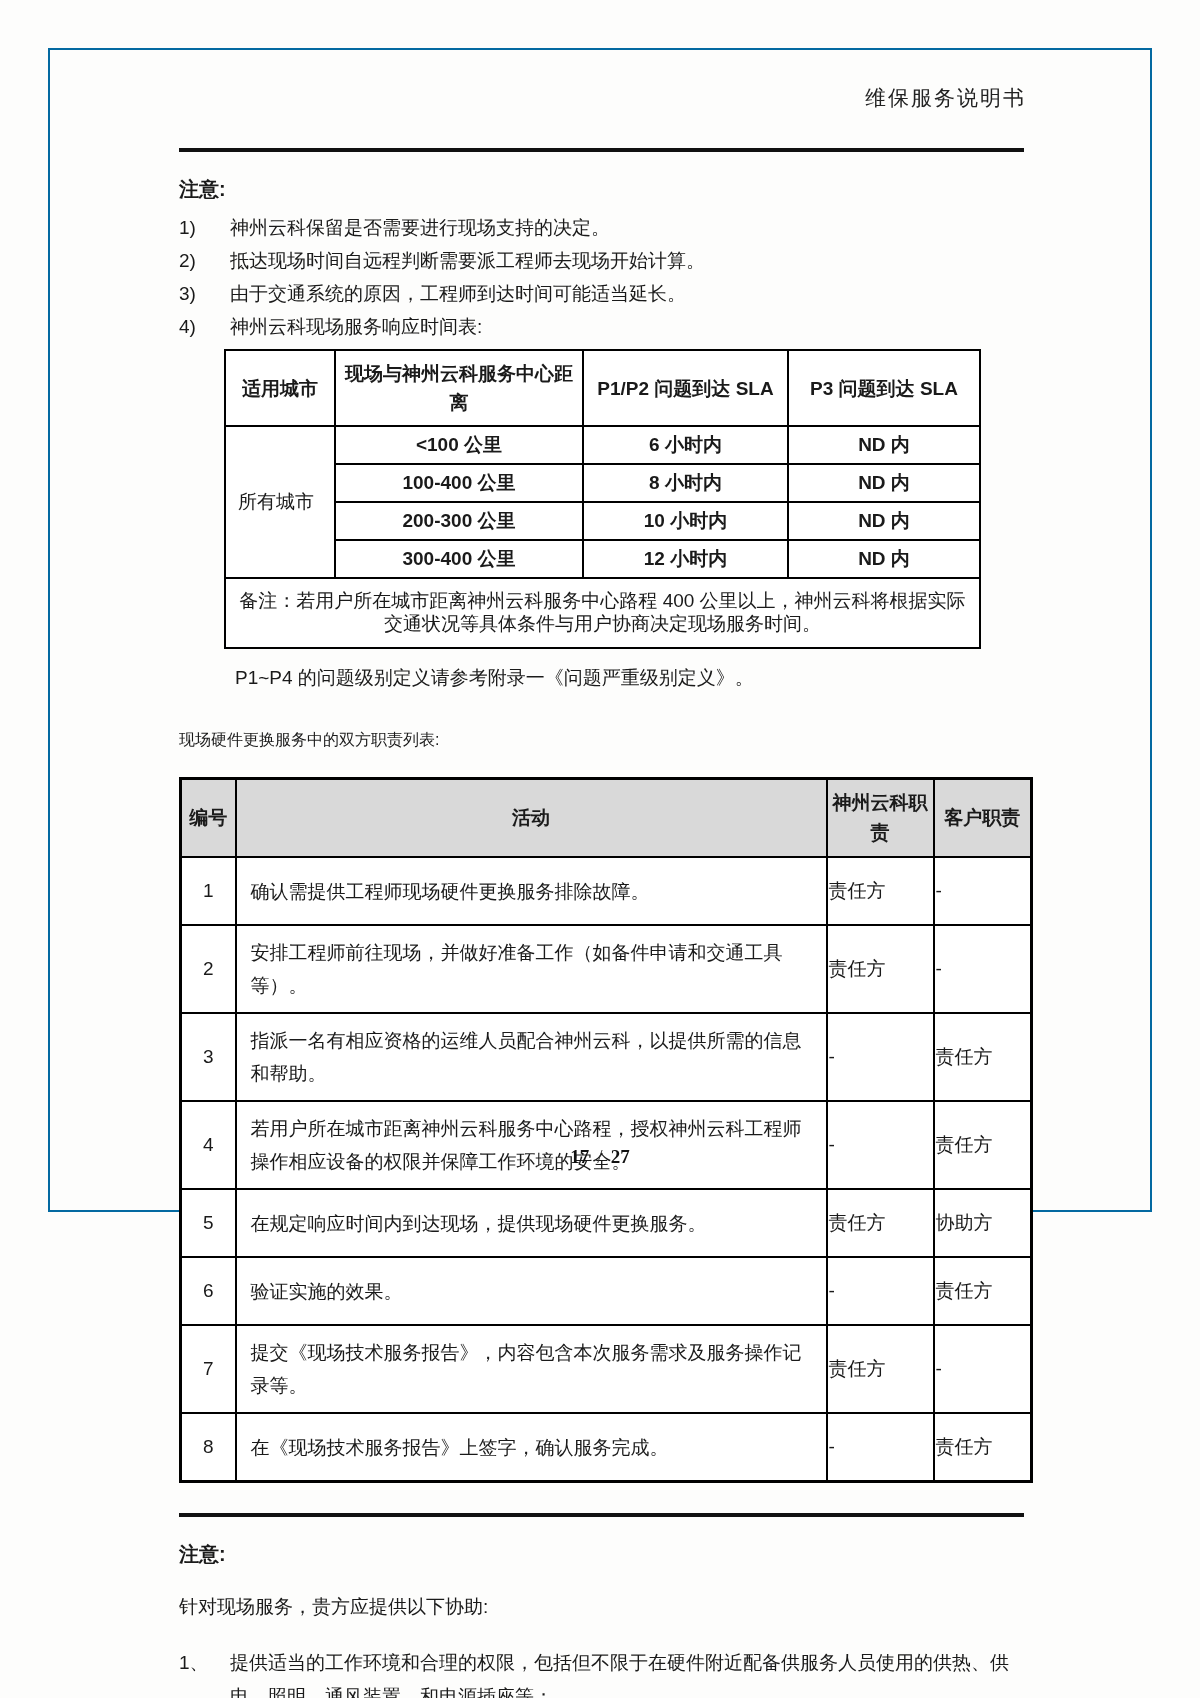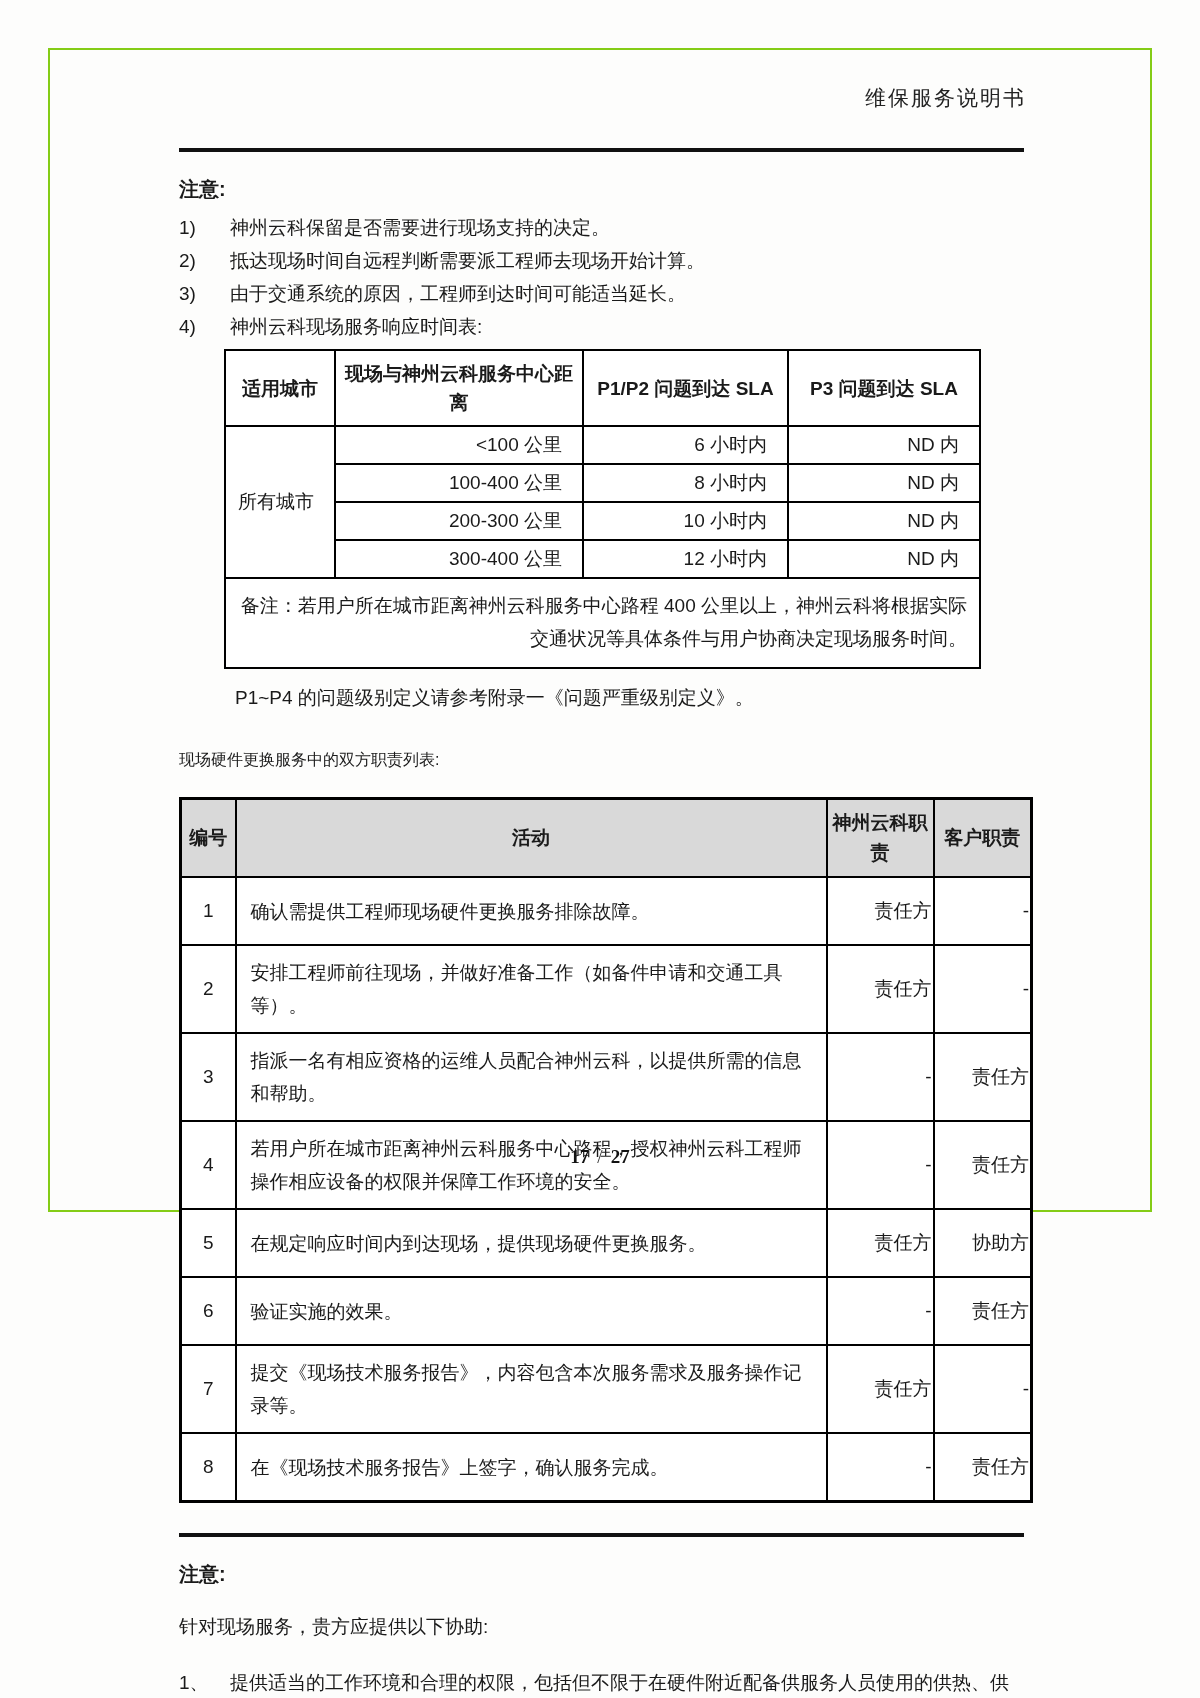--- a/index.html
+++ b/index.html
@@ -2,52 +2,52 @@
 <html><head>
 <meta charset="utf-8">
 <style>
   html,body{margin:0;padding:0;background:#ffffff;}
   .screen{
     position:relative;width:1200px;height:1698px;background:#fdfdfc;
     font-family:"Liberation Sans","DejaVu Sans",sans-serif;color:#1a1a1a;overflow:hidden;
   }
   .frame{
     position:absolute;left:48px;top:48px;width:1104px;height:1164px;
-    border:2px solid #84cc16;background:#fdfdfc;box-sizing:border-box;
+    border:2px solid #0369a1;background:#fdfdfc;box-sizing:border-box;
   }
   .doc-header{
     margin:34px 124px 0 129px;text-align:right;
     font-family:"Liberation Serif","DejaVu Serif",serif;
     font-size:21px;color:#222;letter-spacing:2px;
   }
   .rule{height:4px;background:#111;margin-left:129px;width:845px;}
   .rule-top{margin-top:36px;}
   .content{margin:0 124px 0 129px;width:851px;}
   .notice-label{margin-top:24px;font-size:20px;font-weight:700;}
   .num-list{margin:14px 0 0 0;padding:0;list-style:none;}
   .num-list li{display:flex;margin-bottom:11px;font-size:19px;line-height:22px;}
   .num-list .marker{flex:none;width:51px;}
   
   table{border-collapse:collapse;table-layout:fixed;}
   .sla-table{margin:4px 0 0 45px;width:755px;font-size:19px;}
   .sla-table td,.sla-table th{border:2px solid #000;vertical-align:middle;background:#fff;}
   .sla-table th{font-weight:700;text-align:center;padding:8px 6px;line-height:29px;}
-  .sla-table td.cell{padding:5px 20px;height:26px;text-align:right;line-height:24px;}
+  .sla-table td.cell{padding:5px 20px;height:26px;text-align:center;line-height:24px;font-weight:bold;}
   .sla-table td.citycell{padding:12px 12px;text-align:left;}
-  .sla-table td.remark{padding:10px 12px 12px 12px;line-height:33px;text-align:right;}
+  .sla-table td.remark{padding:10px 12px 12px 12px;line-height:23px;text-align:center;}
   .p1p4-note{margin:16px 0 0 56px;font-size:19px;}
   .section-title{margin-top:39px;font-size:16px;}
   
   .resp-table{margin-top:26px;width:851px;font-size:19px;border:3px solid #000;}
   .resp-table td,.resp-table th{border:2px solid #000;vertical-align:middle;}
   .resp-table th{background:#d9d9d9;font-weight:700;text-align:center;padding:8px 4px;line-height:30px;}
   .resp-table td{background:#fff;}
   .resp-table td.no{ text-align:center;}
   .resp-table td.act{text-align:left;padding:8px 14px;line-height:33px;}
-  .resp-table td.role{text-align:right;margin-left:38px;}
+  .resp-table td.role{text-align:left;margin-left:38px;}
   .resp-table tr.single td{height:50px;}
   .resp-table tr.double td{height:70px;}
   .rule-bottom{margin-top:30px;}
   .intro-line{margin-top:26px;font-size:19px;}
   .assist-list{margin:26px 0 0 0;padding:0;list-style:none;}
   .assist-list li{display:flex;margin-bottom:15px;font-size:19px;line-height:34px;}
   .assist-list .marker{flex:none;width:51px;}
   .footer{
     position:absolute;left:0;right:0;bottom:42px;text-align:center;
     font-family:"Liberation Serif","DejaVu Serif",serif;font-size:19px;color:#111;

